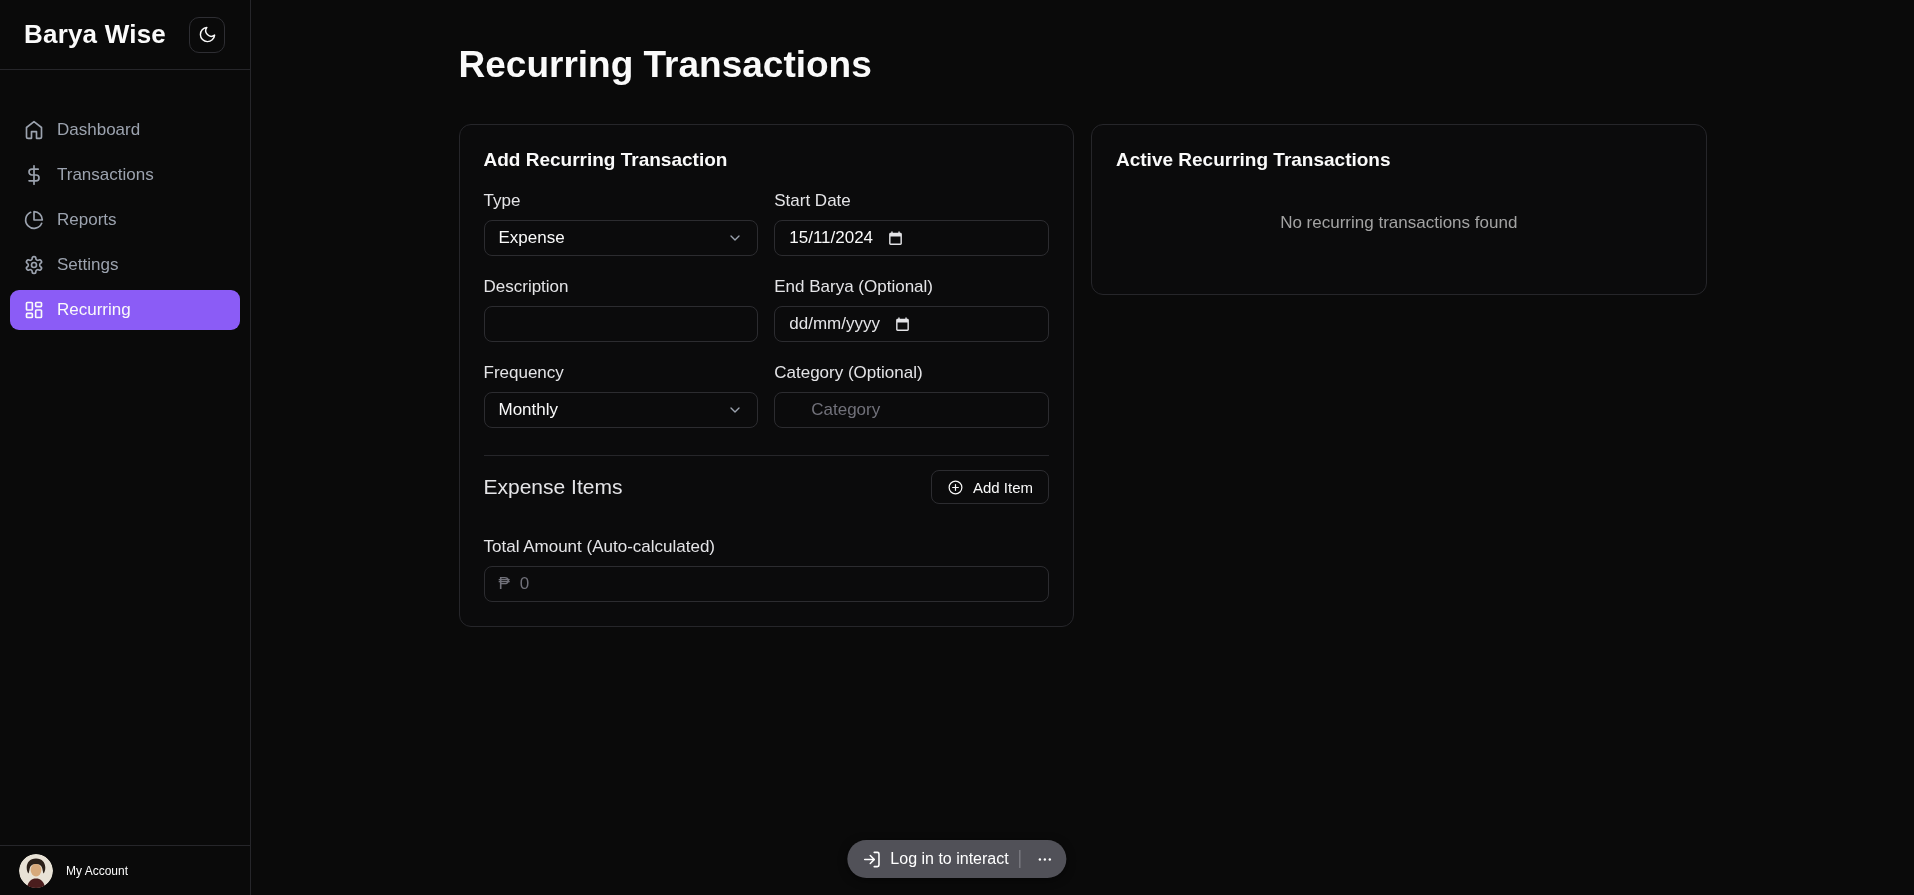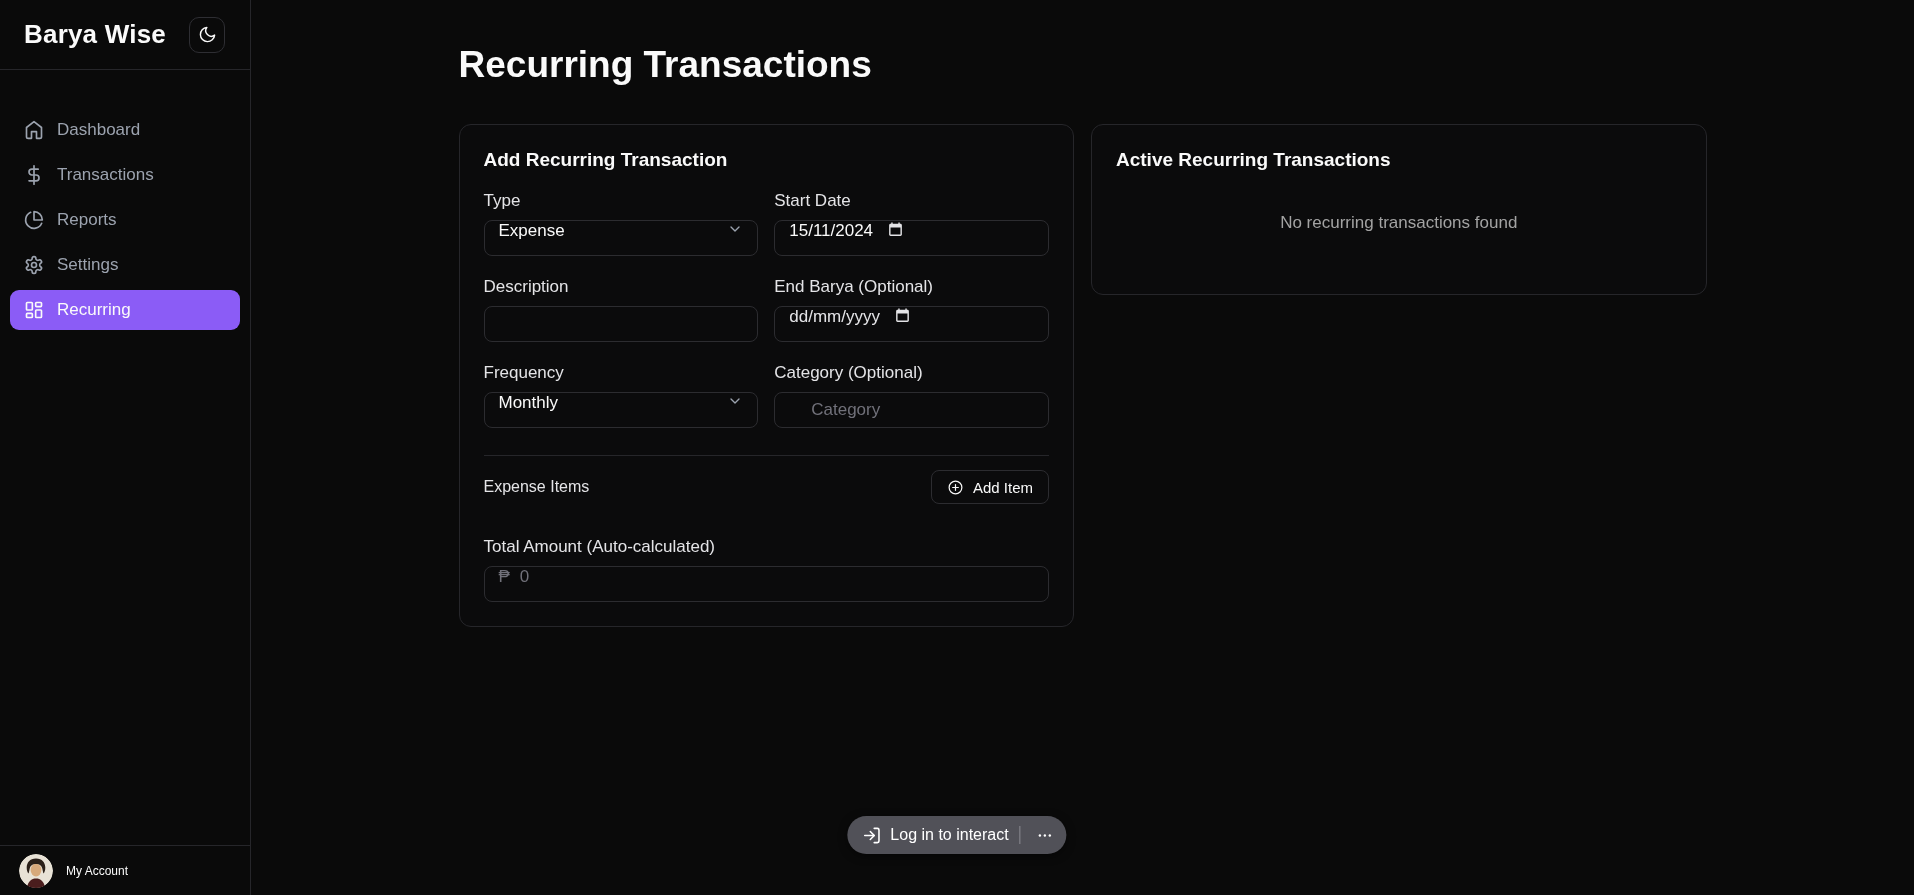--- a/index.html
+++ b/index.html
@@ -64,31 +64,31 @@
     padding: 24px;
   }
   .card-title { font-size: 19px; font-weight: 700; margin-bottom: 20px; }
 
   .grid { display: grid; grid-template-columns: 1fr 1fr; column-gap: 16px; row-gap: 21px; }
   .field-label { display: block; font-size: 17px; color: #e4e4e7; margin-bottom: 9px; }
   .control {
     height: 36px; width: 100%;
     border: 1px solid #2c2c30; border-radius: 8px;
     background: transparent;
-    display: flex; align-items: flex-start;
+    display: flex; align-items: center;
     padding: 0 14px;
     font-size: 17px; color: #fafafa;
   }
   .select-control { justify-content: space-between; cursor: pointer; }
   .date-control { gap: 14px; cursor: text; }
   input.control { display: block; font-family: inherit; outline: none; padding-left: 36px; }
   input::placeholder { color: #71717a; }
   .divider { border: none; border-top: 1px solid #26262a; margin: 27px 0 14px; }
   .items-row { display: flex; align-items: center; justify-content: space-between; }
-  .items-label { font-size: 16px; color: #e4e4e7; }
+  .items-label { font-size: 21px; color: #e4e4e7; }
   .add-item-btn {
     display: flex; align-items: center; gap: 9px;
     height: 34px; padding: 0 15px;
     border: 1px solid #2c2c30; border-radius: 8px;
     background: transparent; color: #fafafa;
     font-size: 15px; font-family: inherit; cursor: pointer;
   }
   .total-section { margin-top: 33px; }
   .total-control { gap: 10px; }
   .peso { color: #71717a; font-size: 17px; }
@@ -97,21 +97,21 @@
     margin-top: 25px; width: 100%; height: 36px;
     border: none; border-radius: 8px;
     background: #fafafa; color: #18181b;
     font-size: 16px; font-family: inherit; cursor: pointer;
   }
   .active-card { height: 171px; }
   .empty-text { text-align: center; color: #a3a3a3; font-size: 17px; margin-top: 42px; }
 
   
   .login-pill {
-    position: fixed; left: 50%; bottom: 41px; transform: translateX(-50%);
+    position: fixed; left: 50%; bottom: 17px; transform: translateX(-50%);
     height: 38px;
     background: rgba(88,88,96,0.92);
     border-radius: 19px;
     display: flex; align-items: center;
     color: #ffffff;
     box-shadow: 0 2px 8px rgba(0,0,0,.5);
   }
   .pill-main { display: flex; align-items: center; gap: 9px; padding: 0 8px 0 15px; font-size: 16px; cursor: pointer; }
   .pill-divider { width: 1px; height: 18px; background: #8b8b92; margin: 0 3px; }
   .pill-more { padding: 0 13px; display: flex; align-items: center; cursor: pointer; }

